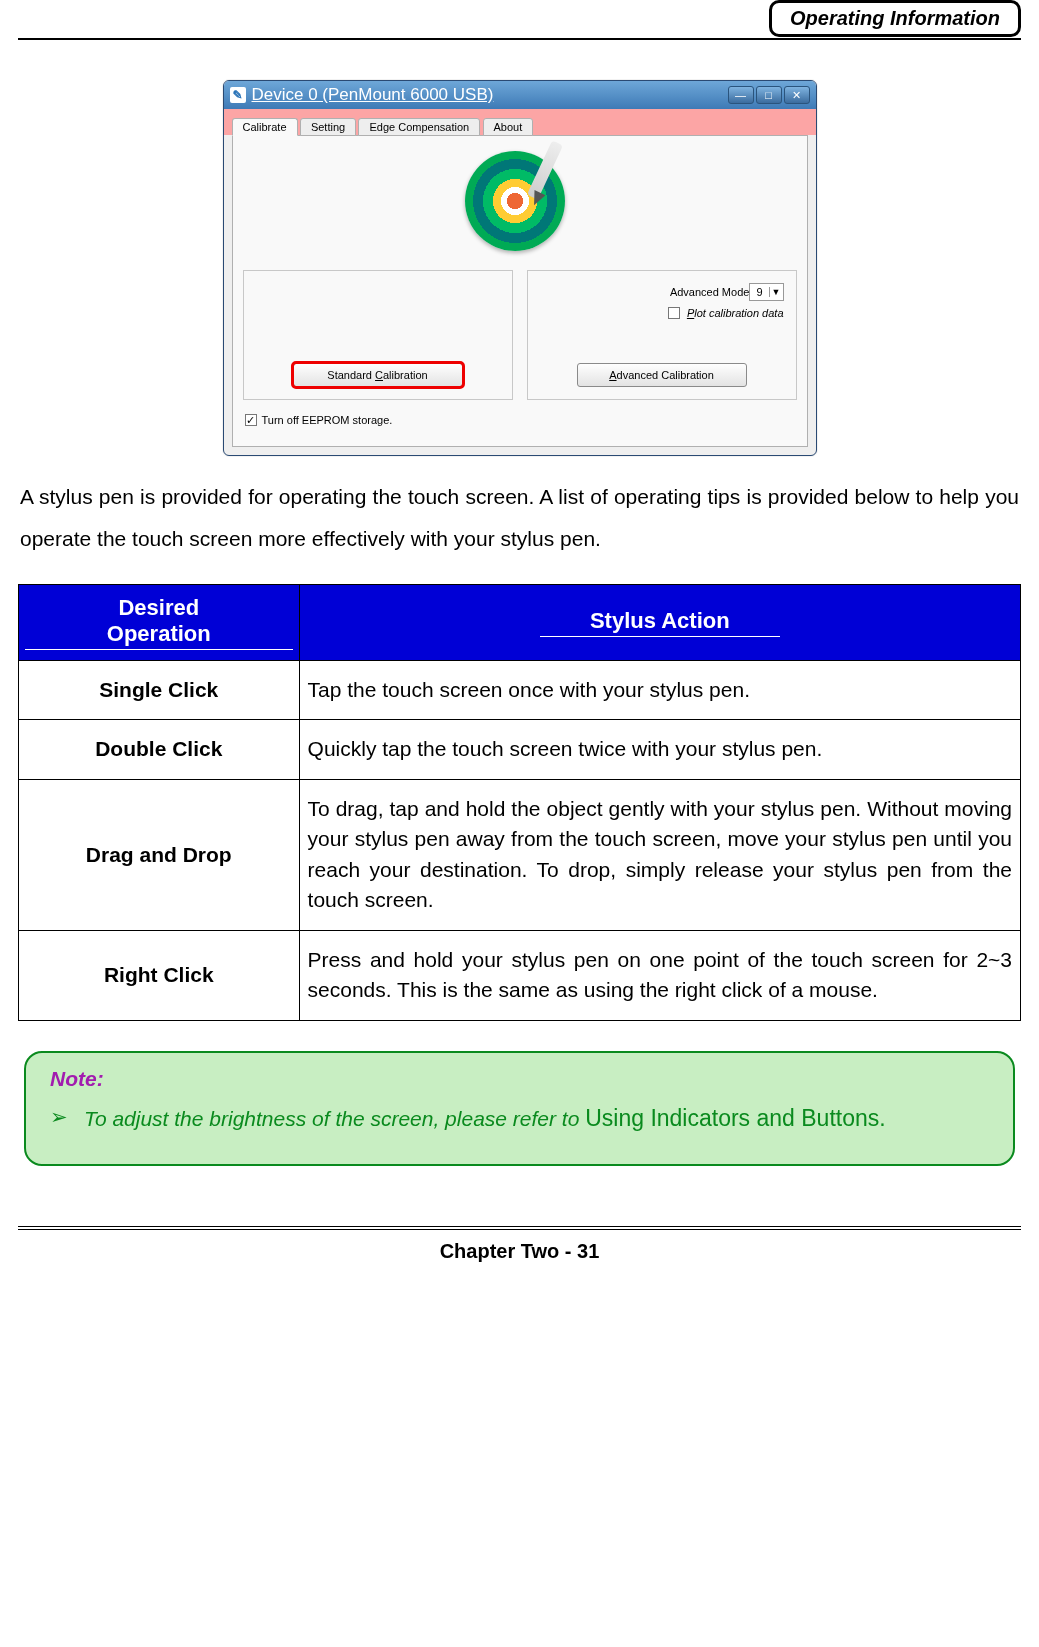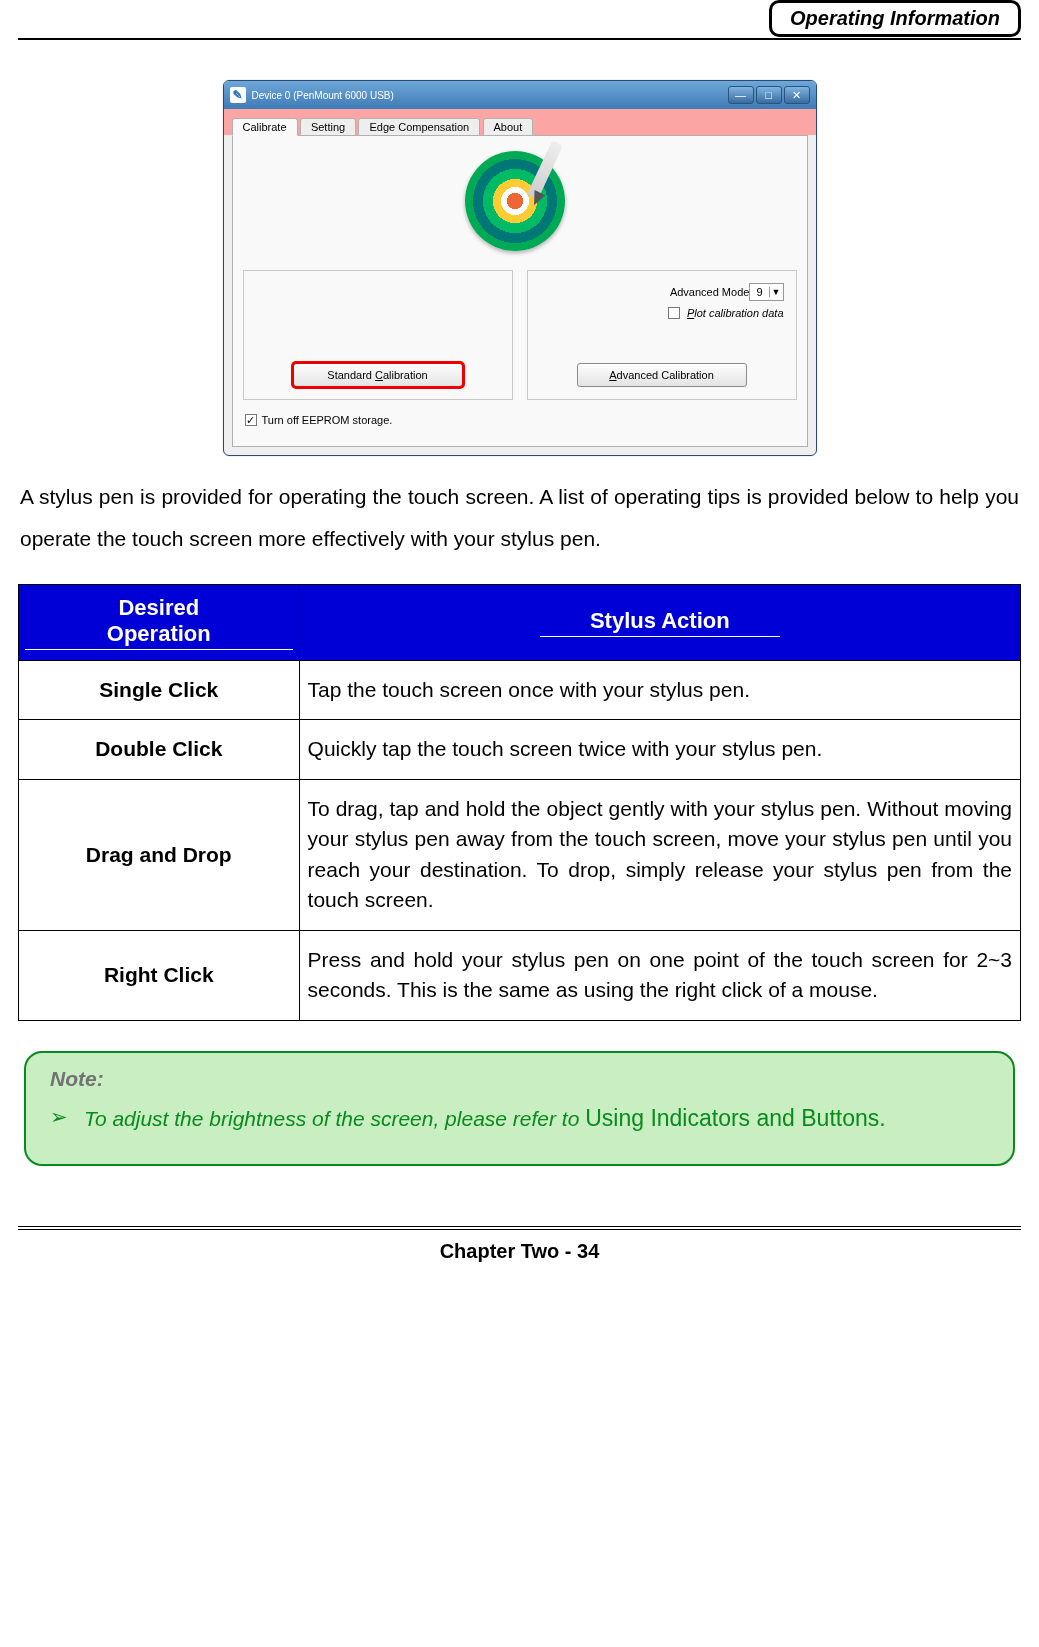--- a/index.html
+++ b/index.html
@@ -66,21 +66,21 @@
     background: #fff;
     border-radius: 2px;
     display: inline-flex;
     align-items: center;
     justify-content: center;
     margin-right: 6px;
     color: #2b74b8;
     font-size: 12px;
     font-weight: bold;
   }
-  .titlebar .title-text { flex: 1; font-size: 10px; }
+  .titlebar .title-text { flex: 1; font-size: 17px; text-decoration: underline; }
   .winbtn {
     width: 26px;
     height: 18px;
     margin-left: 2px;
     background: linear-gradient(#7fb3e0,#3a6b9e);
     border: 1px solid #2a547d;
     border-radius: 3px;
     color: #fff;
     display: inline-flex;
     align-items: center;
@@ -229,21 +229,21 @@
     font-weight: bold;
   }
   .note-box {
     border: 2px solid #0a8a1e;
     border-radius: 18px;
     background: #c8eec2;
     padding: 14px 24px 24px 24px;
     margin: 0 6px 60px 6px;
   }
   .note-title {
-    color: #737373;
+    color: #a21caf;
     font-weight: bold;
     font-style: italic;
     font-size: 21px;
     margin-bottom: 6px;
   }
   .note-item {
     display:flex;
     font-style: italic;
     color: #0a8a1e;
     font-size: 21px;
@@ -354,14 +354,14 @@
   <div class="note-box">
     <div class="note-title">Note:</div>
     <div class="note-item">
       <div class="note-bullet">➢</div>
       <div>
         <span>To adjust the brightness of the screen, please refer to </span><span class="note-link">Using Indicators and Buttons.</span>
       </div>
     </div>
   </div>
 
-  <div class="footer">Chapter Two - 34</div>
+  <div class="footer">Chapter Two - 31</div>
 </div>
 
 </body></html>

